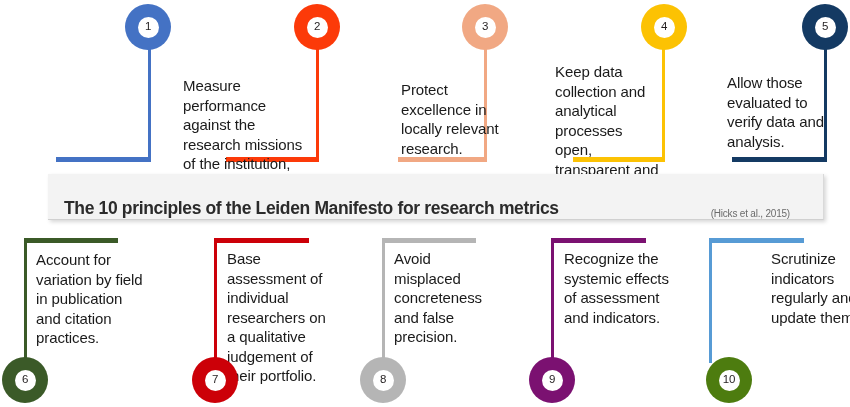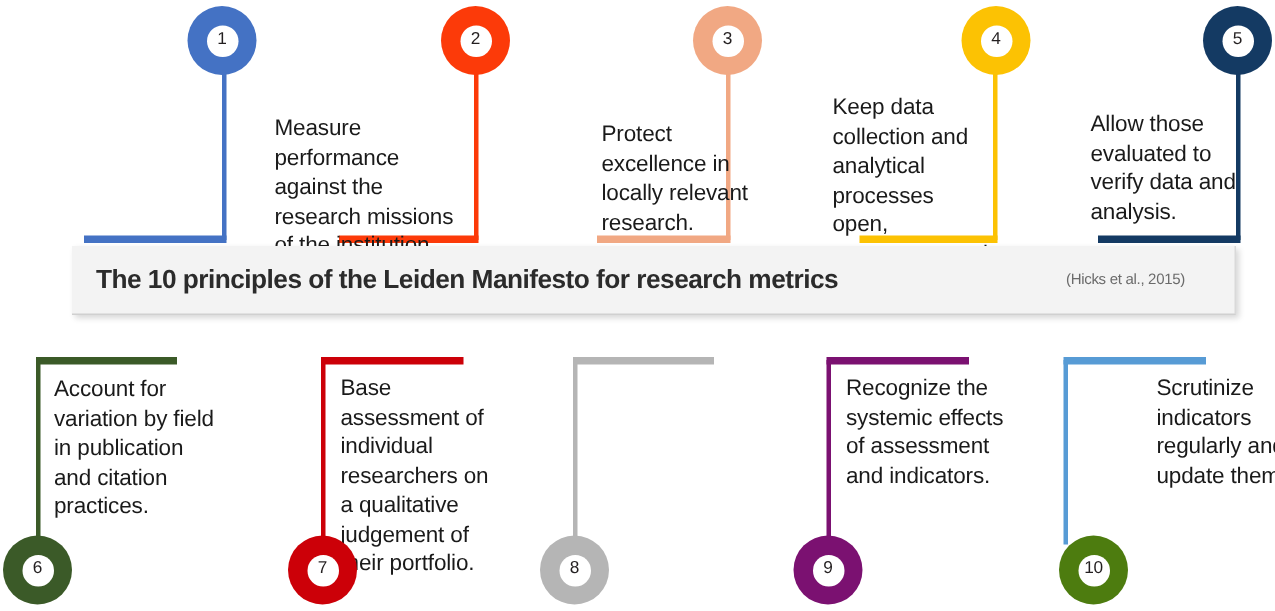--- a/index.html
+++ b/index.html
@@ -59,29 +59,29 @@
     line-height: 1.30;
     color: #1a1a1a;
     z-index: 4;
     letter-spacing: -0.1px;
   }
 
   
   .banner {
     position: absolute;
     left: 48px;
-    top: 164px;
+    top: 174px;
     width: 775px;
     height: 45px;
     background: #f3f3f3;
     border-right: 1px solid #d9d9d9;
     border-bottom: 1px solid #d0d0d0;
     box-shadow: 2px 2px 4px rgba(0,0,0,0.16);
     display: flex;
-    align-items: center;
+    align-items: flex-end;
     z-index: 6;
   }
   .banner-title {
     margin-left: 16px;
     font-size: 17.5px;
     font-weight: bold;
     color: #2b2b2b;
     letter-spacing: -0.35px;
     white-space: nowrap;
   }
@@ -145,20 +145,21 @@
   <div class="marker" style="left: 192px; top: 357px; background: rgb(204, 0, 8);">
     <span class="marker-inner">7</span>
   </div>
   <div class="caption" style="left:227px; top:249px; width:107px;">Base assessment of individual researchers on a qualitative judgement of their portfolio.</div>
 
   <div class="stem stem-h" style="left: 382px; top: 238px; width: 94px; background: rgb(181, 181, 181);"></div>
   <div class="stem stem-v" style="left: 382px; top: 240px; height: 123px; background: rgb(181, 181, 181);"></div>
   <div class="marker" style="left: 360px; top: 357px; background: rgb(181, 181, 181);">
     <span class="marker-inner">8</span>
   </div>
+  <div class="caption" style="left:394px; top:249px; width:107px;">Avoid misplaced concreteness and false precision.</div>
 
   <div class="stem stem-h" style="left: 551px; top: 238px; width: 95px; background: rgb(123, 17, 113);"></div>
   <div class="stem stem-v" style="left: 551px; top: 240px; height: 123px; background: rgb(123, 17, 113);"></div>
   <div class="marker" style="left: 529px; top: 357px; background: rgb(123, 17, 113);">
     <span class="marker-inner">9</span>
   </div>
   <div class="caption" style="left:564px; top:249px; width:112px;">Recognize the systemic effects of assessment and indicators.</div>
 
   <div class="stem stem-h" style="left: 709px; top: 238px; width: 95px; background: rgb(87, 155, 213);"></div>
   <div class="stem stem-v" style="left: 709px; top: 240px; height: 123px; background: rgb(87, 155, 213);"></div>

